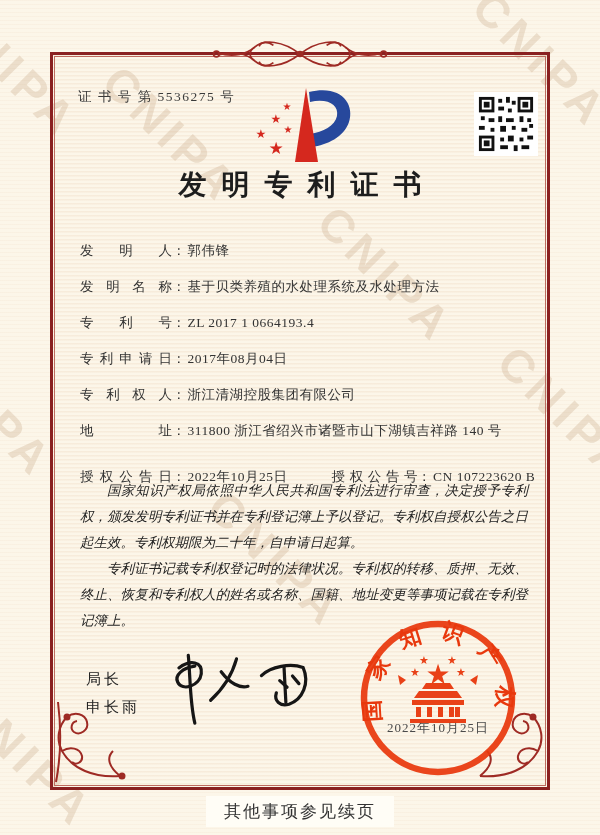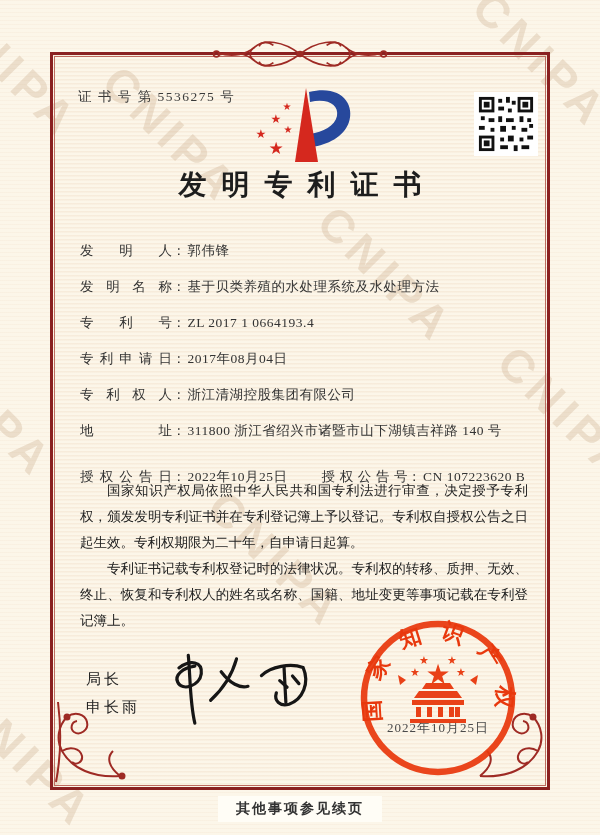--- a/index.html
+++ b/index.html
@@ -32,31 +32,31 @@
   .title{
     position:absolute;z-index:3;left:0;top:166px;width:600px;
     text-align:center;font-size:28px;font-weight:bold;color:#1d1d1d;
     letter-spacing:15px;text-indent:15px;
   }
   .fields{position:absolute;z-index:3;left:80px;top:240px;width:450px;font-size:13.5px;color:#333;}
   .frow{margin-bottom:14px;line-height:22px;white-space:nowrap;}
   .flabel{display:inline-block;width:92px;text-align:justify;text-align-last:justify;vertical-align:top;}
   .fcolon{display:inline-block;margin-right:2px;}
   .fvalue{letter-spacing:0.5px;}
-  .frow-double{display:flex;gap:34px;margin-top:24px;}
-  .paras{position:absolute;z-index:3;left:80px;top:478px;width:448px;font-size:13.5px;line-height:26px;color:#222;text-align:justify;}
+  .frow-double{display:flex;gap:44px;margin-top:24px;}
+  .paras{position:absolute;z-index:3;left:80px;top:478px;width:448px;font-size:13.5px;line-height:26px;color:#222;text-align:justify;font-style:italic;}
   .paras p{margin:0;text-indent:2em;}
   .sig-title{position:absolute;z-index:3;left:86px;top:670px;font-size:15px;letter-spacing:3px;color:#222;font-family:"Liberation Sans","DejaVu Sans",sans-serif;}
   .sig-name{position:absolute;z-index:3;left:86px;top:698px;font-size:15px;letter-spacing:3px;color:#222;font-family:"Liberation Sans","DejaVu Sans",sans-serif;}
   .sig-script{position:absolute;z-index:3;left:150px;top:645px;}
   .seal{position:absolute;z-index:4;left:356px;top:616px;}
   .page-num{position:absolute;z-index:3;left:0;top:754px;width:600px;text-align:center;font-size:12px;letter-spacing:1px;color:#333;}
   .continuation{
     position:absolute;z-index:3;left:50%;top:796px;transform:translateX(-50%);
-    background:#fffdf6;padding:4px 18px;font-size:14px;letter-spacing:2px;color:#333;white-space:nowrap;font-weight:bold;
+    background:#fffdf6;padding:4px 18px;font-size:17px;letter-spacing:2px;color:#333;white-space:nowrap;
   }
   .ornament-top{position:absolute;z-index:3;left:205px;top:35px;}
   .corner-bl{position:absolute;z-index:3;left:46px;top:696px;}
   .corner-br{position:absolute;z-index:3;left:464px;top:696px;transform:scaleX(-1);}
 </style>
 </head>
 <body>
 
 <div class="page">
 

